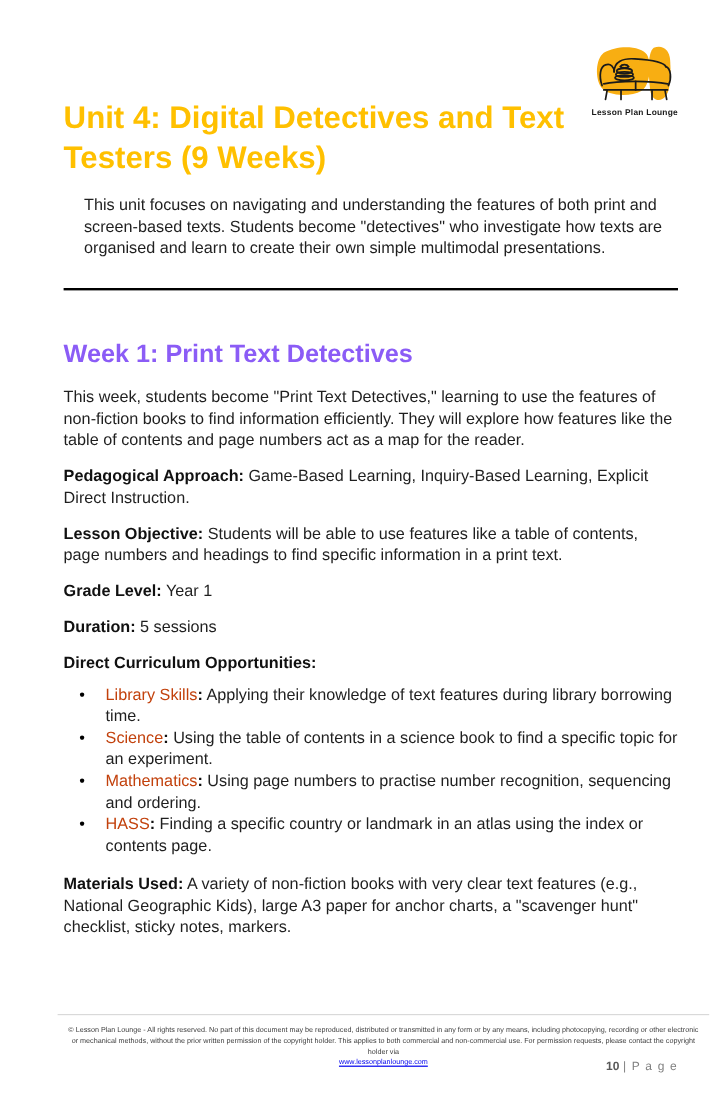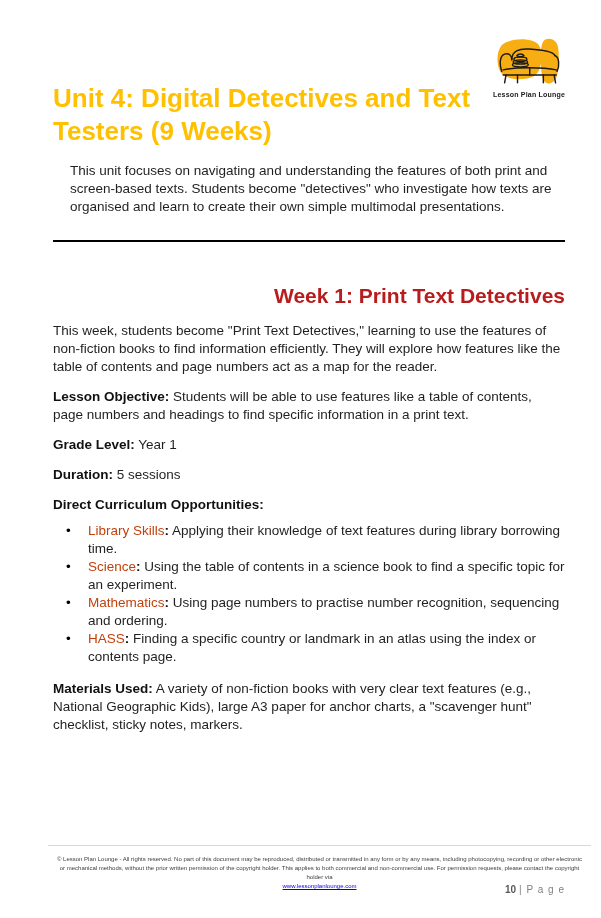--- a/index.html
+++ b/index.html
@@ -33,22 +33,21 @@
     margin:14px 0 0 17px;
     font-size:13.5px; line-height:18px;
   }
   hr.divider {
     border:none; border-top:2px solid #000000;
     margin:24px 0 0 0; width:512px;
   }
   h2.week-title {
     margin:42px 0 0 0;
     font-size:21px; line-height:24px; font-weight:700;
-    color:#b91c1c;
-    text-align:right;
+    color:#8b5cf6;
   }
   p.body-para { margin:14px 0 0 0; font-size:13.5px; line-height:18px; }
   p.field { margin:12px 0 0 0; font-size:13.5px; line-height:18px; }
   .b { font-weight:700; color:#111111; }
   ul.cross-list {
     margin:8px 0 0 0; padding:0 0 0 13px; list-style:none;
     font-size:13.5px; line-height:18px;
   }
   ul.cross-list li { position:relative; padding-left:22px; margin:0; }
   ul.cross-list li::before {
@@ -121,20 +120,21 @@
     <h1 class="doc-title">Unit 4: Digital Detectives and Text Testers (9 Weeks)</h1>
 
     <p class="intro">This unit focuses on navigating and understanding the features of both print and screen-based texts. Students become "detectives" who investigate how texts are organised and learn to create their own simple multimodal presentations.</p>
 
     <hr class="divider">
 
     <h2 class="week-title">Week 1: Print Text Detectives</h2>
 
     <p class="body-para">This week, students become "Print Text Detectives," learning to use the features of non-fiction books to find information efficiently. They will explore how features like the table of contents and page numbers act as a map for the reader.</p>
 
+    <p class="field"><span class="b">Pedagogical Approach:</span><span> Game-Based Learning, Inquiry-Based Learning, Explicit Direct Instruction.</span></p>
 
     <p class="field"><span class="b">Lesson Objective:</span><span> Students will be able to use features like a table of contents, page numbers and headings to find specific information in a print text.</span></p>
 
     <p class="field"><span class="b">Grade Level:</span><span> Year 1</span></p>
 
     <p class="field"><span class="b">Duration:</span><span> 5 sessions</span></p>
 
     <p class="field"><span class="b">Direct Curriculum Opportunities:</span></p>
 
     <ul class="cross-list">

